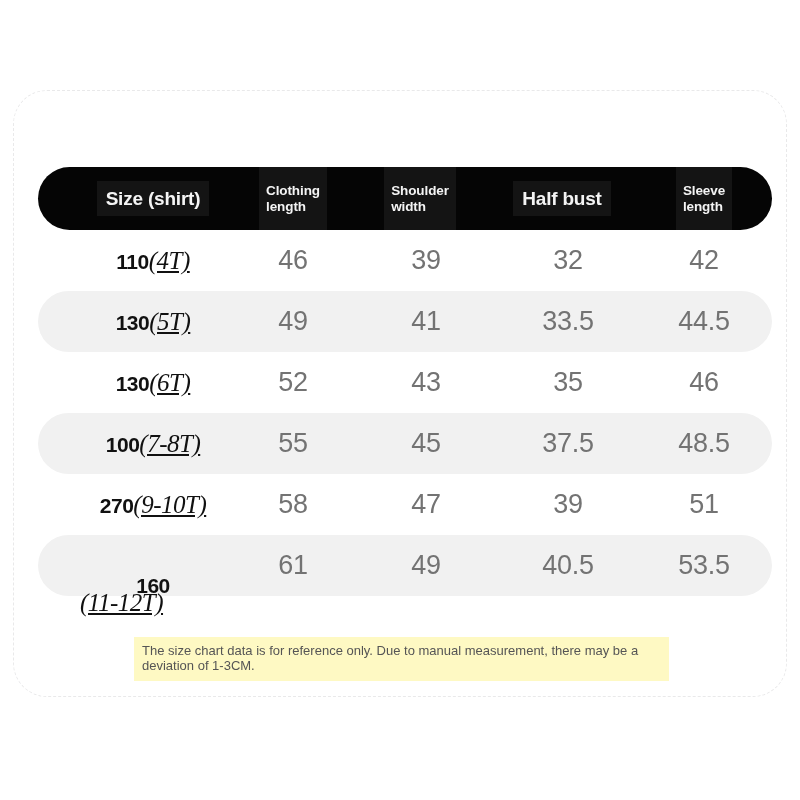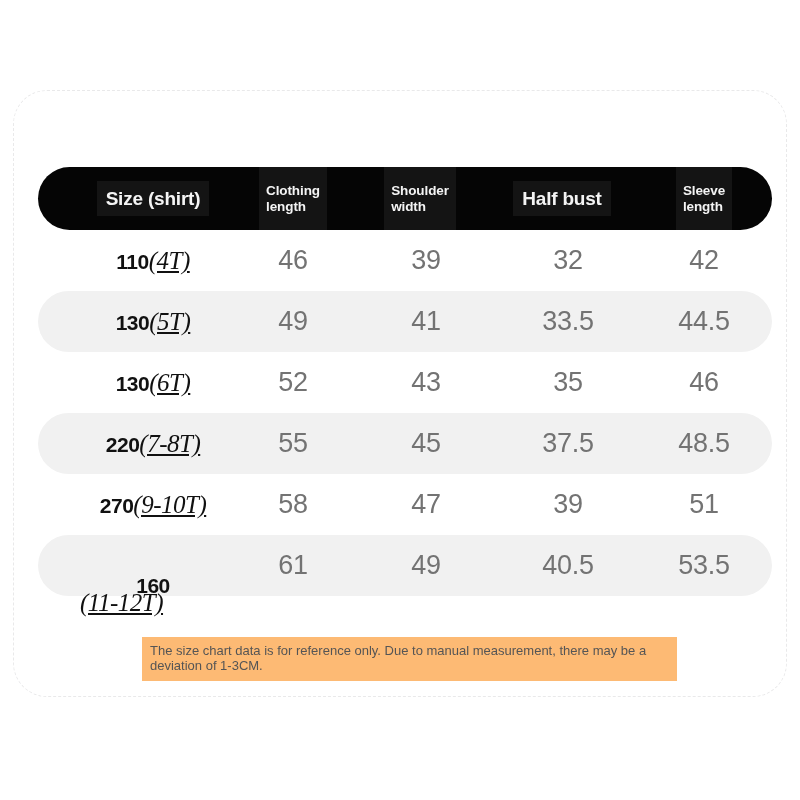--- a/index.html
+++ b/index.html
@@ -153,25 +153,25 @@
   .size-line2 {
     position: absolute;
     left: 42px;
     top: 38px;
     white-space: nowrap;
   }
 
   
   .footnote {
     position: absolute;
-    left: 142px;
+    left: 134px;
     top: 637px;
     width: 535px;
     box-sizing: border-box;
-    background: #fdba74;
+    background: #fef9c3;
     padding: 6px 8px 7px 8px;
     font-size: 13px;
     line-height: 1.18;
     color: #555555;
     font-family: "Liberation Sans", sans-serif;
   }
 </style>
 </head>
 <body>
 
@@ -255,21 +255,21 @@
           <span class="val">35</span>
         </div>
       <div class="cell col-v4">
           <span class="val">46</span>
         </div>
     </div>
 
     <div class="row data-row alt">
       <div class="cell col-size">
         <span class="size-text">
-          <span class="size-num">220</span><span class="size-age">(7-8T)</span>
+          <span class="size-num">100</span><span class="size-age">(7-8T)</span>
         </span>
       </div>
       <div class="cell col-v1">
           <span class="val">55</span>
         </div>
       <div class="cell col-v2">
           <span class="val">45</span>
         </div>
       <div class="cell col-v3">
           <span class="val">37.5</span>

